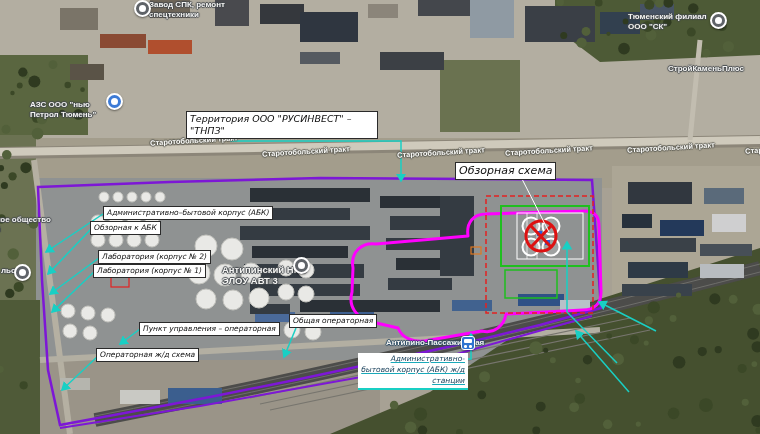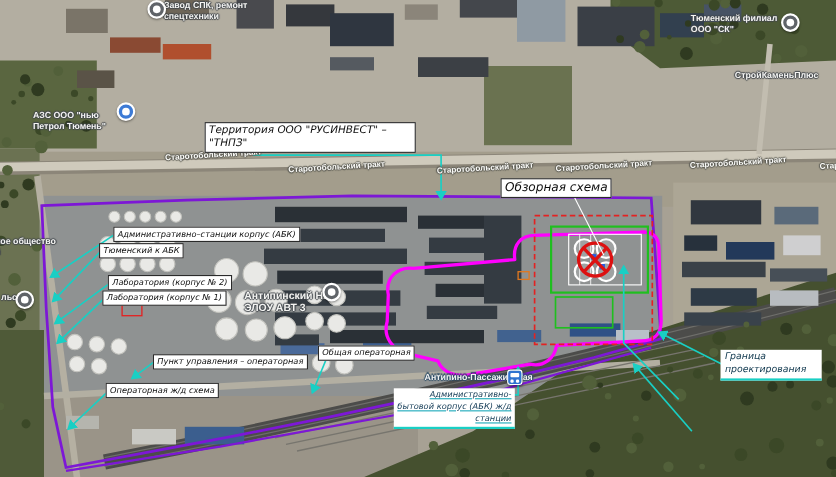--- a/index.html
+++ b/index.html
@@ -327,23 +327,22 @@
   <div class="poi" style="left:1px;top:266px">льс</div>
 
   <span class="road-label" style="left:150px;top:137px">Старотобольский тракт</span>
   <span class="road-label" style="left:262px;top:148px">Старотобольский тракт</span>
   <span class="road-label" style="left:397px;top:149px">Старотобольский тракт</span>
   <span class="road-label" style="left:505px;top:147px">Старотобольский тракт</span>
   <span class="road-label" style="left:627px;top:144px">Старотобольский тракт</span>
   <span class="road-label" style="left:745px;top:145px">Старотобольский тракт</span>
 
   <div class="co big" style="left:186px;top:111px">Территория ООО "РУСИНВЕСТ" – "ТНПЗ"</div>
-  <div class="co" style="left:103px;top:206px">Административно–станции корпус (АБК)</div>
-  <div class="co" style="left:90px;top:221px">Тюменский к АБК</div>
+  <div class="co" style="left:103px;top:206px">Административно–бытовой корпус (АБК)</div>
+  <div class="co" style="left:90px;top:221px">Обзорная к АБК</div>
   <div class="co" style="left:98px;top:250px">Лаборатория (корпус № 2)</div>
   <div class="co" style="left:93px;top:264px">Лаборатория (корпус № 1)</div>
   <div class="co" style="left:139px;top:322px">Пункт управления – операторная</div>
   <div class="co" style="left:96px;top:348px">Операторная ж/д схема</div>
   <div class="co" style="left:289px;top:314px">Общая операторная</div>
   <div class="co-zone" style="left:358px;top:353px;width:104px">Административно-бытовой корпус (АБК) ж/д станции</div>
   <div class="co scheme" style="left:455px;top:162px">Обзорная схема</div>
-  <div class="co-plain" style="left:655px;top:318px;width:84px">Граница проектирования</div>
 </div>
 
 </body></html>

